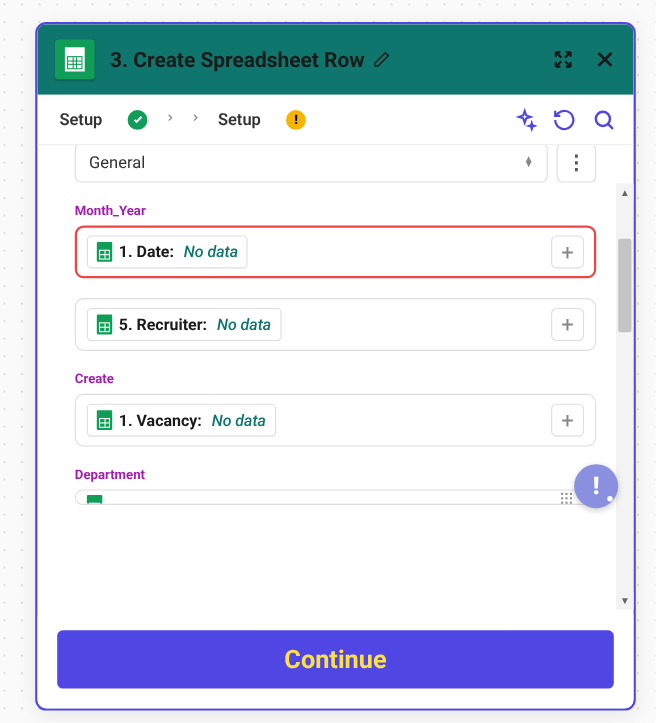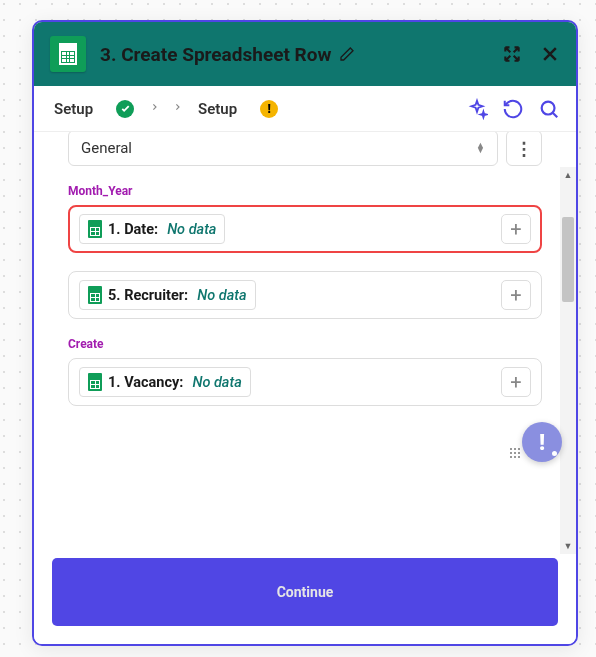--- a/index.html
+++ b/index.html
@@ -134,25 +134,25 @@
   color: #888; font-size: 20px; cursor: pointer; background: #fff;
 }
 
 .footer {
   padding: 14px 18px 18px;
   background: #fff;
 }
 .continue-btn {
   width: 100%;
   background: #5046e4;
-  color: #e5e5e5;
+  color: #fde047;
   border: none;
   border-radius: 5px;
-  padding: 26px;
-  font-size: 14px; font-weight: 700;
+  padding: 13px;
+  font-size: 23px; font-weight: 700;
   cursor: pointer;
 }
 
 .side-scroll {
   position: absolute; right: 0; top: 145px; bottom: 90px; width: 16px;
   background: #f3f3f3;
 }
 .side-scroll .up, .side-scroll .down {
   position: absolute; left: 0; width: 16px; height: 16px;
   display: flex; align-items: center; justify-content: center;
@@ -301,20 +301,26 @@
             <div class="field-label">Create</div>
             <div class="field-input">
               <span class="pill">
                 <span class="pill-icon"></span>
                 <span class="pill-main">1. Vacancy:</span>
                 <span class="pill-nodata">No data</span>
               </span>
               <span class="add-btn">+</span>
             </div>
           </div>
+          <div class="field">
+            <div class="field-label">Department</div>
+            <div class="field-input" style="height: 14px; overflow: hidden; padding: 4px 10px 0px;">
+              <span class="pill-icon" style="height: 8px;"></span>
+            </div>
+          </div>
         </div>
 
     </div>
   </div>
 
   <div class="side-scroll">
     <div class="up">▲</div>
     <div class="thumb"></div>
     <div class="down">▼</div>
   </div>

